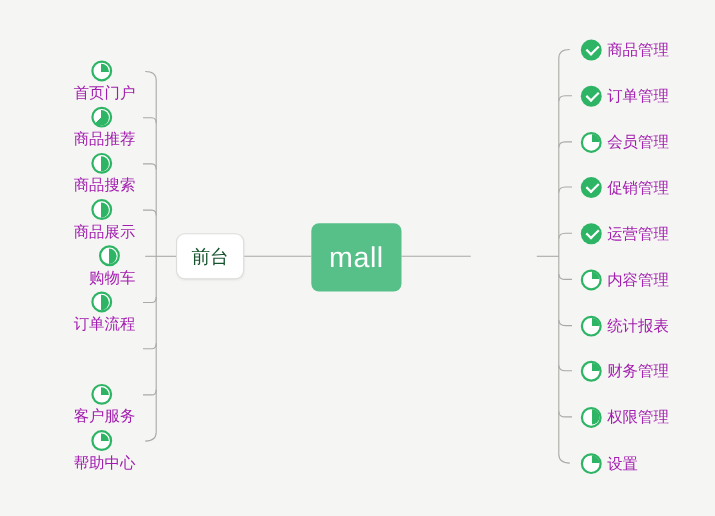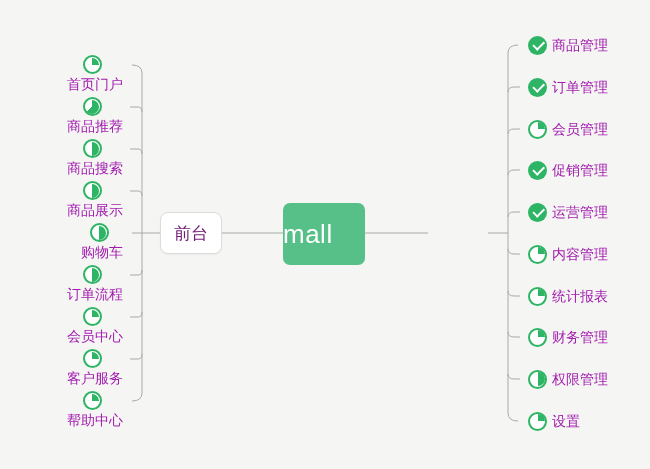--- a/index.html
+++ b/index.html
@@ -12,30 +12,30 @@
     width:650px;height:469px;
     background:#f5f5f3;
     overflow:hidden;
   }
   .wires{position:absolute;inset:0;pointer-events:none;}
 
   
   .root-node{
     position:absolute;left:283px;top:203px;width:82px;height:62px;
     background:#57c089;border-radius:7px;
-    display:flex;align-items:center;justify-content:flex-start;
+    display:flex;align-items:center;justify-content:center;
     color:#fff;font-size:26px;letter-spacing:.5px;
     cursor:pointer;
   }
   .branch-node{
     position:absolute;top:212px;height:42px;
     background:#ffffff;border:1px solid #dcdcda;border-radius:8px;
     box-sizing:border-box;
     display:flex;align-items:center;justify-content:center;
-    color:#701a75;font-size:17px;
+    color:#14532d;font-size:17px;
     box-shadow:0 1px 2px rgba(0,0,0,.04);
     cursor:pointer;
   }
   .branch-node.left{left:160px;width:62px;}
   .branch-node.right{left:428px;width:60px;}
 
   
   .item{
     position:absolute;height:20px;
     display:flex;align-items:center;
@@ -129,24 +129,20 @@
     <span class="label">商品搜索</span>
   </div>
   <div class="item lft" style="top:223px">
     <span class="icon" data-icon="pie50"></span>
     <span class="label">购物车</span>
   </div>
   <div class="item lft" style="top:265px">
     <span class="icon" data-icon="pie50"></span>
     <span class="label">订单流程</span>
   </div>
-  <div class="item lft" style="top:307px">
-    <span class="icon" data-icon="pie25"></span>
-    <span class="label">会员中心</span>
-  </div>
   <div class="item lft" style="top:349px">
     <span class="icon" data-icon="pie25"></span>
     <span class="label">客户服务</span>
   </div>
   <div class="item lft" style="top:391px">
     <span class="icon" data-icon="pie25"></span>
     <span class="label">帮助中心</span>
   </div>
 
   <div class="item rgt" style="top:35px">

